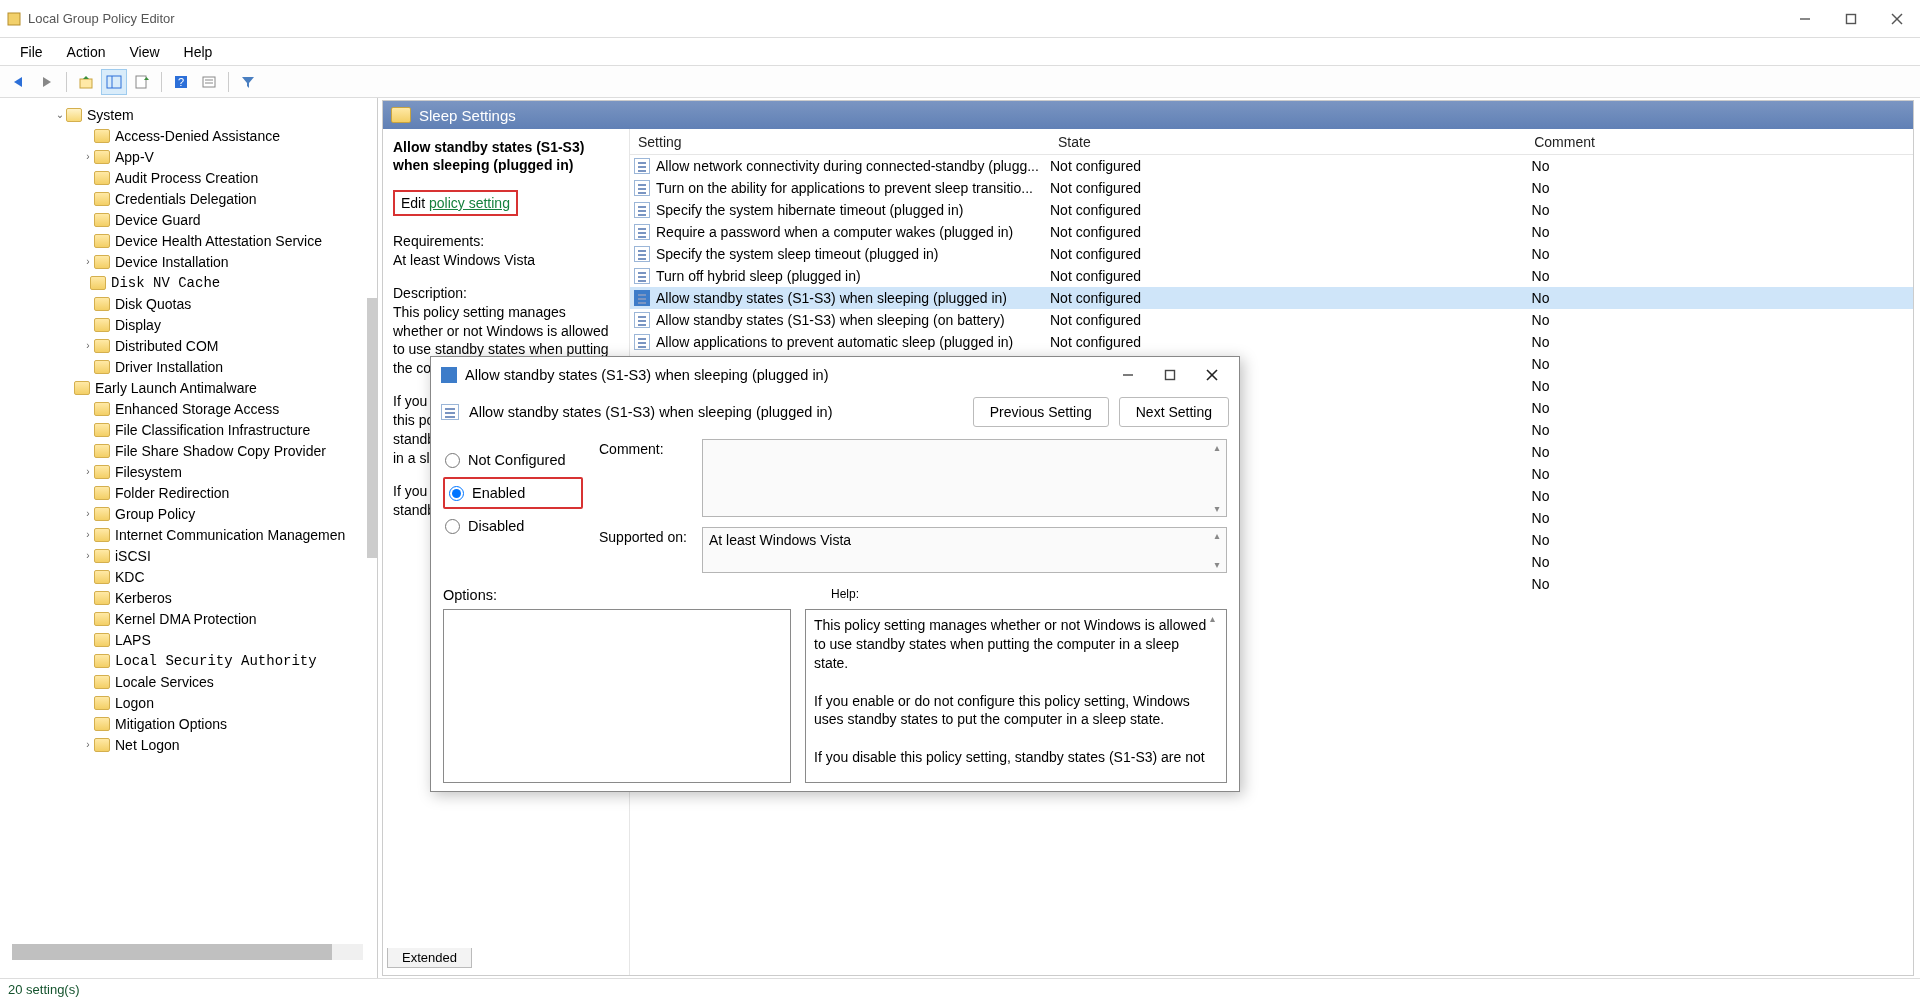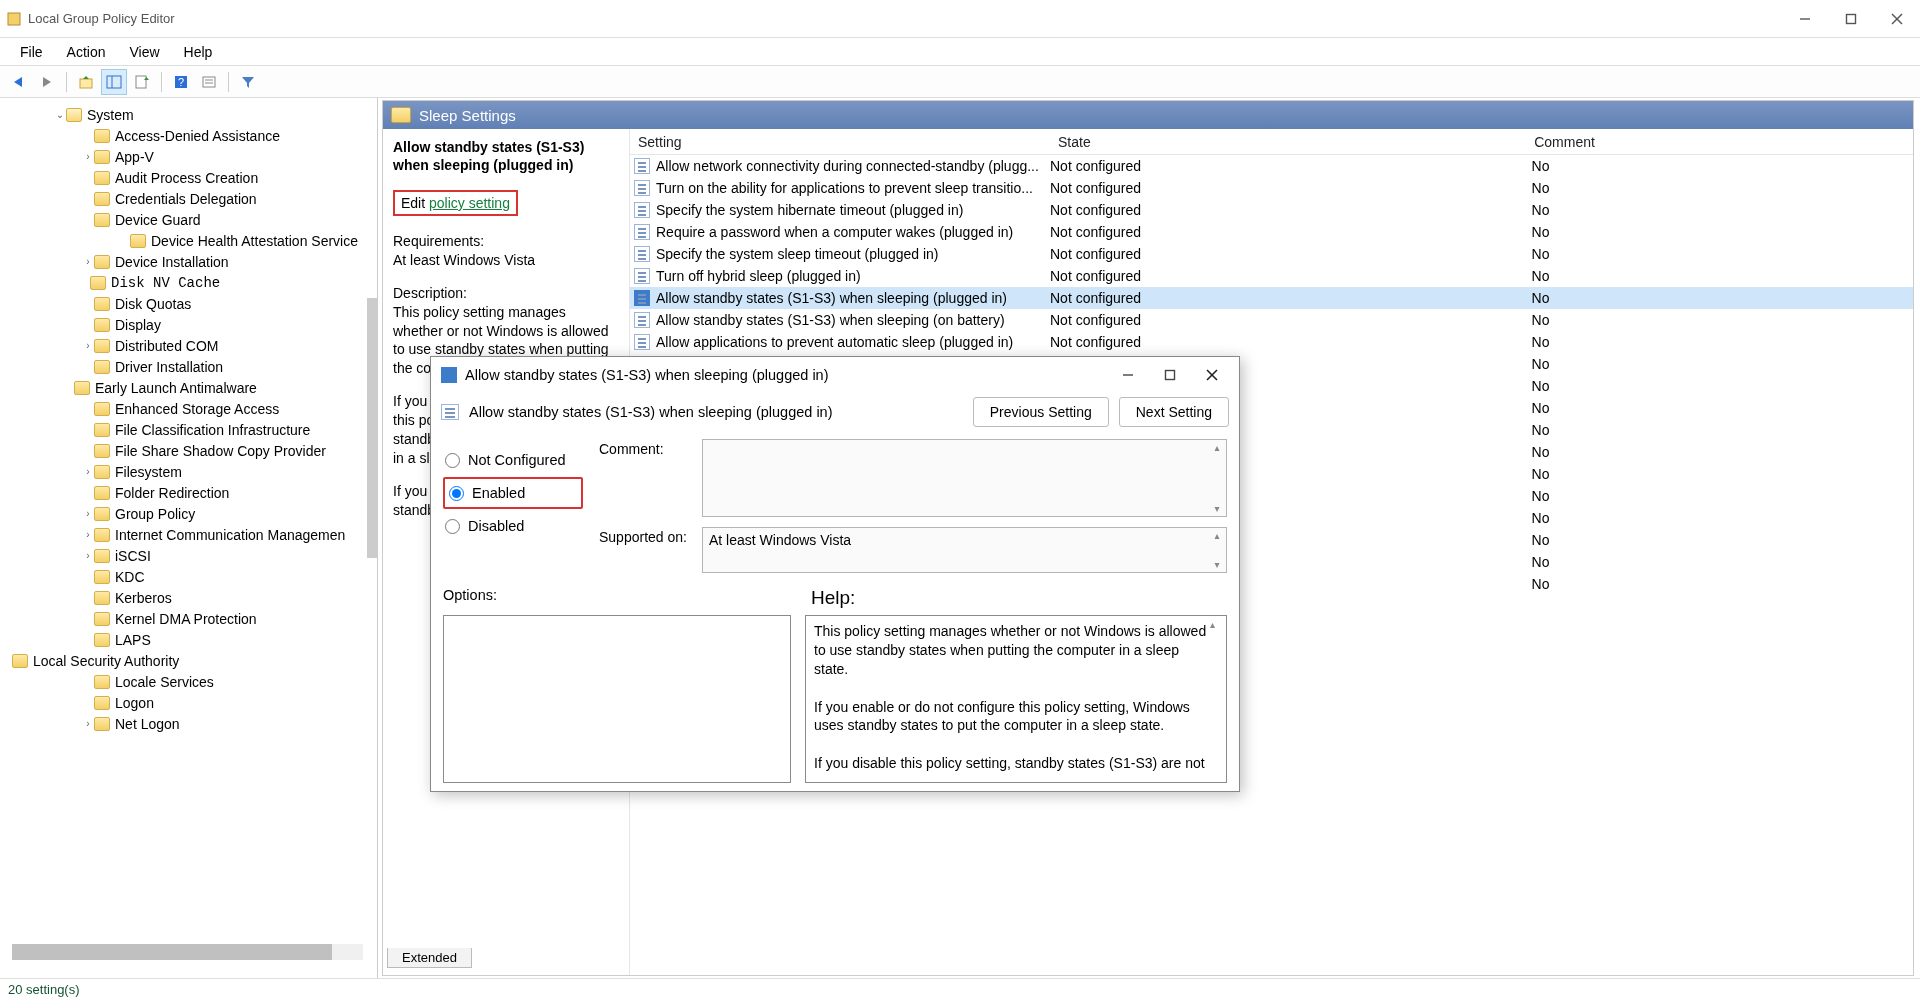--- a/index.html
+++ b/index.html
@@ -88,21 +88,21 @@
 .radio-item input{ width:15px; height:15px;}
 .radio-highlight{ border: 2.5px solid #d83232; border-radius:2px; padding:2px 6px 2px 2px; margin:2px 0;}
 .fields-col{ flex:1;}
 .field-row{ display:flex; gap:8px; margin-bottom:10px;}
 .field-label{ width:95px; text-align:left; font-size:14px; padding-top:2px;}
 .textarea{ flex:1; border:1px solid #b5b5b5; background:#fafafa; min-height:78px; position:relative; font-size:14px; padding:4px 20px 4px 6px;}
 .textarea.short{ min-height:46px;}
 .scroll-affordance{ position:absolute; right:2px; top:2px; bottom:2px; width:14px; display:flex; flex-direction:column; justify-content:space-between; color:#888; font-size:10px; align-items:center;}
 .opts-row{ display:flex; gap:20px; margin-top:4px;}
 .opts-label{ font-size:14.5px; width: 348px;}
-.help-label{ font-size:19px;}
+.help-label{ font-size:12px;margin-left:20px;}
 .panels-row{ display:flex; gap:14px; flex:1; margin-top:6px;}
 .panel{ border:1px solid #8a8a8a; flex:1; font-size:14px; padding:6px 18px 6px 8px; line-height:1.35; position:relative; overflow:hidden;}
 .panel.left{ flex:0 0 348px;}
 .panel .pscroll{ position:absolute; right:2px; top:2px; width:14px; color:#888; font-size:10px;}
 
 svg{ display:block;}
 </style>
 </head>
 <body>
 
@@ -220,21 +220,21 @@
           <div class="tree-node" style="padding-left: 82px;">
             <span class="expander"></span>
             <span class="folder-icon"></span>
             <span>Credentials Delegation</span>
           </div>
           <div class="tree-node" style="padding-left: 82px;">
             <span class="expander"></span>
             <span class="folder-icon"></span>
             <span>Device Guard</span>
           </div>
-          <div class="tree-node" style="padding-left: 118px;">
+          <div class="tree-node" style="padding-left: 82px;">
             <span class="expander"></span>
             <span class="folder-icon"></span>
             <span>Device Health Attestation Service</span>
           </div>
           <div class="tree-node" style="padding-left: 82px;">
             <span class="expander">›</span>
             <span class="folder-icon"></span>
             <span>Device Installation</span>
           </div>
           <div class="tree-node" style="padding-left: 78px; font-family: Liberation Mono, monospace;">
@@ -320,34 +320,39 @@
           <div class="tree-node" style="padding-left: 82px;">
             <span class="expander"></span>
             <span class="folder-icon"></span>
             <span>Kernel DMA Protection</span>
           </div>
           <div class="tree-node" style="padding-left: 82px;">
             <span class="expander"></span>
             <span class="folder-icon"></span>
             <span>LAPS</span>
           </div>
-          <div class="tree-node" style="">
+          <div class="tree-node" style="padding-left: 82px; font-family: Liberation Mono, monospace;">
             <span class="expander"></span>
             <span class="folder-icon"></span>
             <span>Local Security Authority</span>
           </div>
           <div class="tree-node" style="padding-left: 82px;">
             <span class="expander"></span>
             <span class="folder-icon"></span>
             <span>Locale Services</span>
           </div>
           <div class="tree-node" style="padding-left: 82px;">
             <span class="expander"></span>
             <span class="folder-icon"></span>
             <span>Logon</span>
+          </div>
+          <div class="tree-node" style="padding-left: 82px;">
+            <span class="expander"></span>
+            <span class="folder-icon"></span>
+            <span>Mitigation Options</span>
           </div>
           <div class="tree-node" style="padding-left: 82px;">
             <span class="expander">›</span>
             <span class="folder-icon"></span>
             <span>Net Logon</span>
           </div>
         </div>
     </div>
     <div class="tree-splitter"></div>
     <div class="tree-hscroll">

